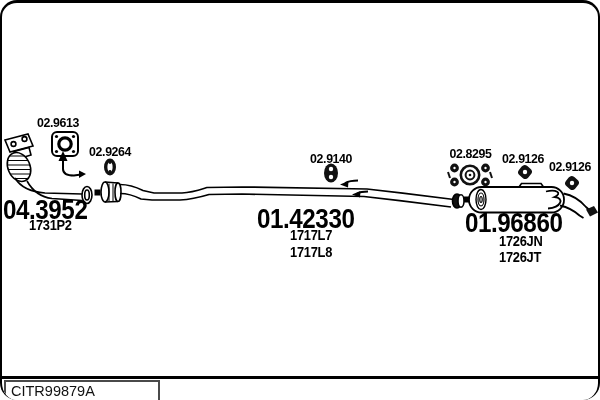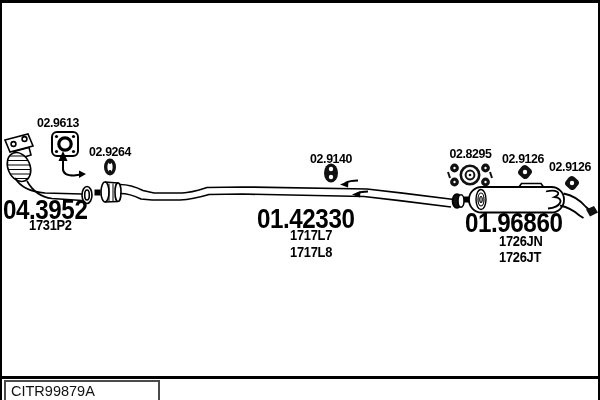--- a/index.html
+++ b/index.html
@@ -1,20 +1,20 @@
 <!DOCTYPE html>
 <html><head>
 <meta charset="utf-8">
 <style>
   html,body{margin:0;padding:0;background:#fff;}
   #stage{
     position:relative;width:600px;height:400px;box-sizing:border-box;
     background:#fff;overflow:hidden;
     border-top:3px solid #000;border-left:2px solid #000;border-right:2px solid #000;
-    font-family:"Liberation Sans", sans-serif;color:#000;
+    font-family:"Liberation Sans", sans-serif;color:#000;border-radius:17px;
   }
   .lbl{
     position:absolute;font-weight:bold;font-size:13px;line-height:1;
     text-align:center;letter-spacing:-0.4px;white-space:nowrap;
     transform:scaleX(0.95);transform-origin:center top;
   }
   .bignum{
     position:absolute;font-weight:bold;font-size:27.5px;line-height:1;
     letter-spacing:-0.5px;white-space:nowrap;
     transform:scaleX(0.88);transform-origin:left top;

